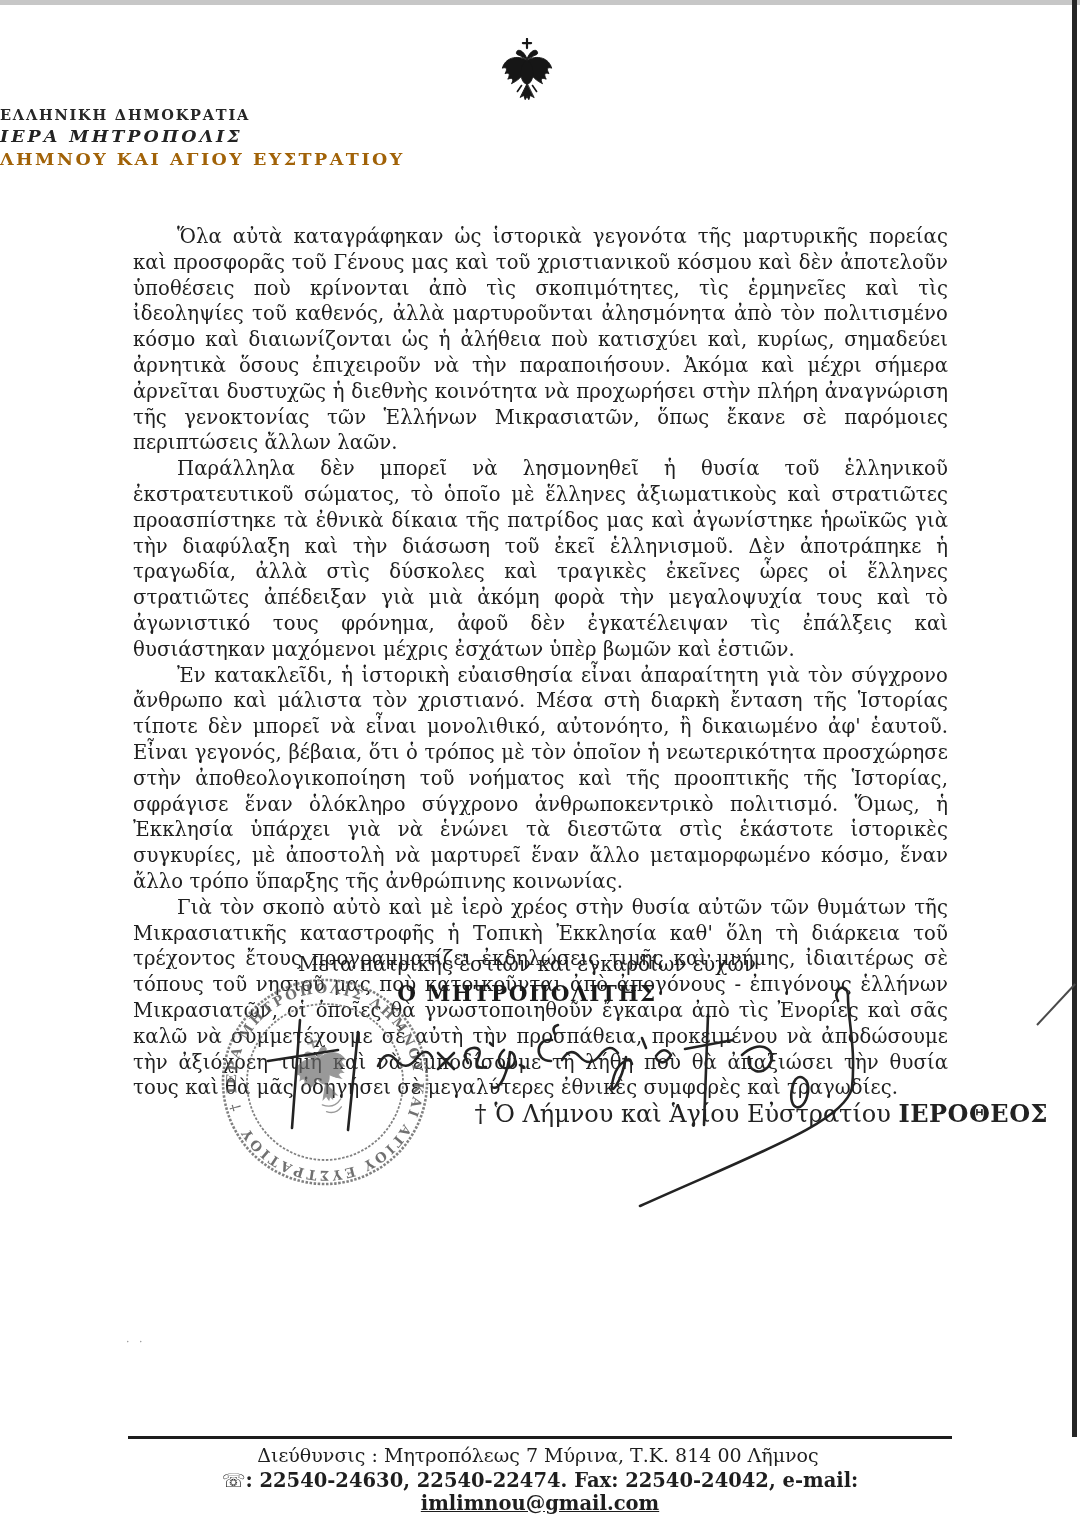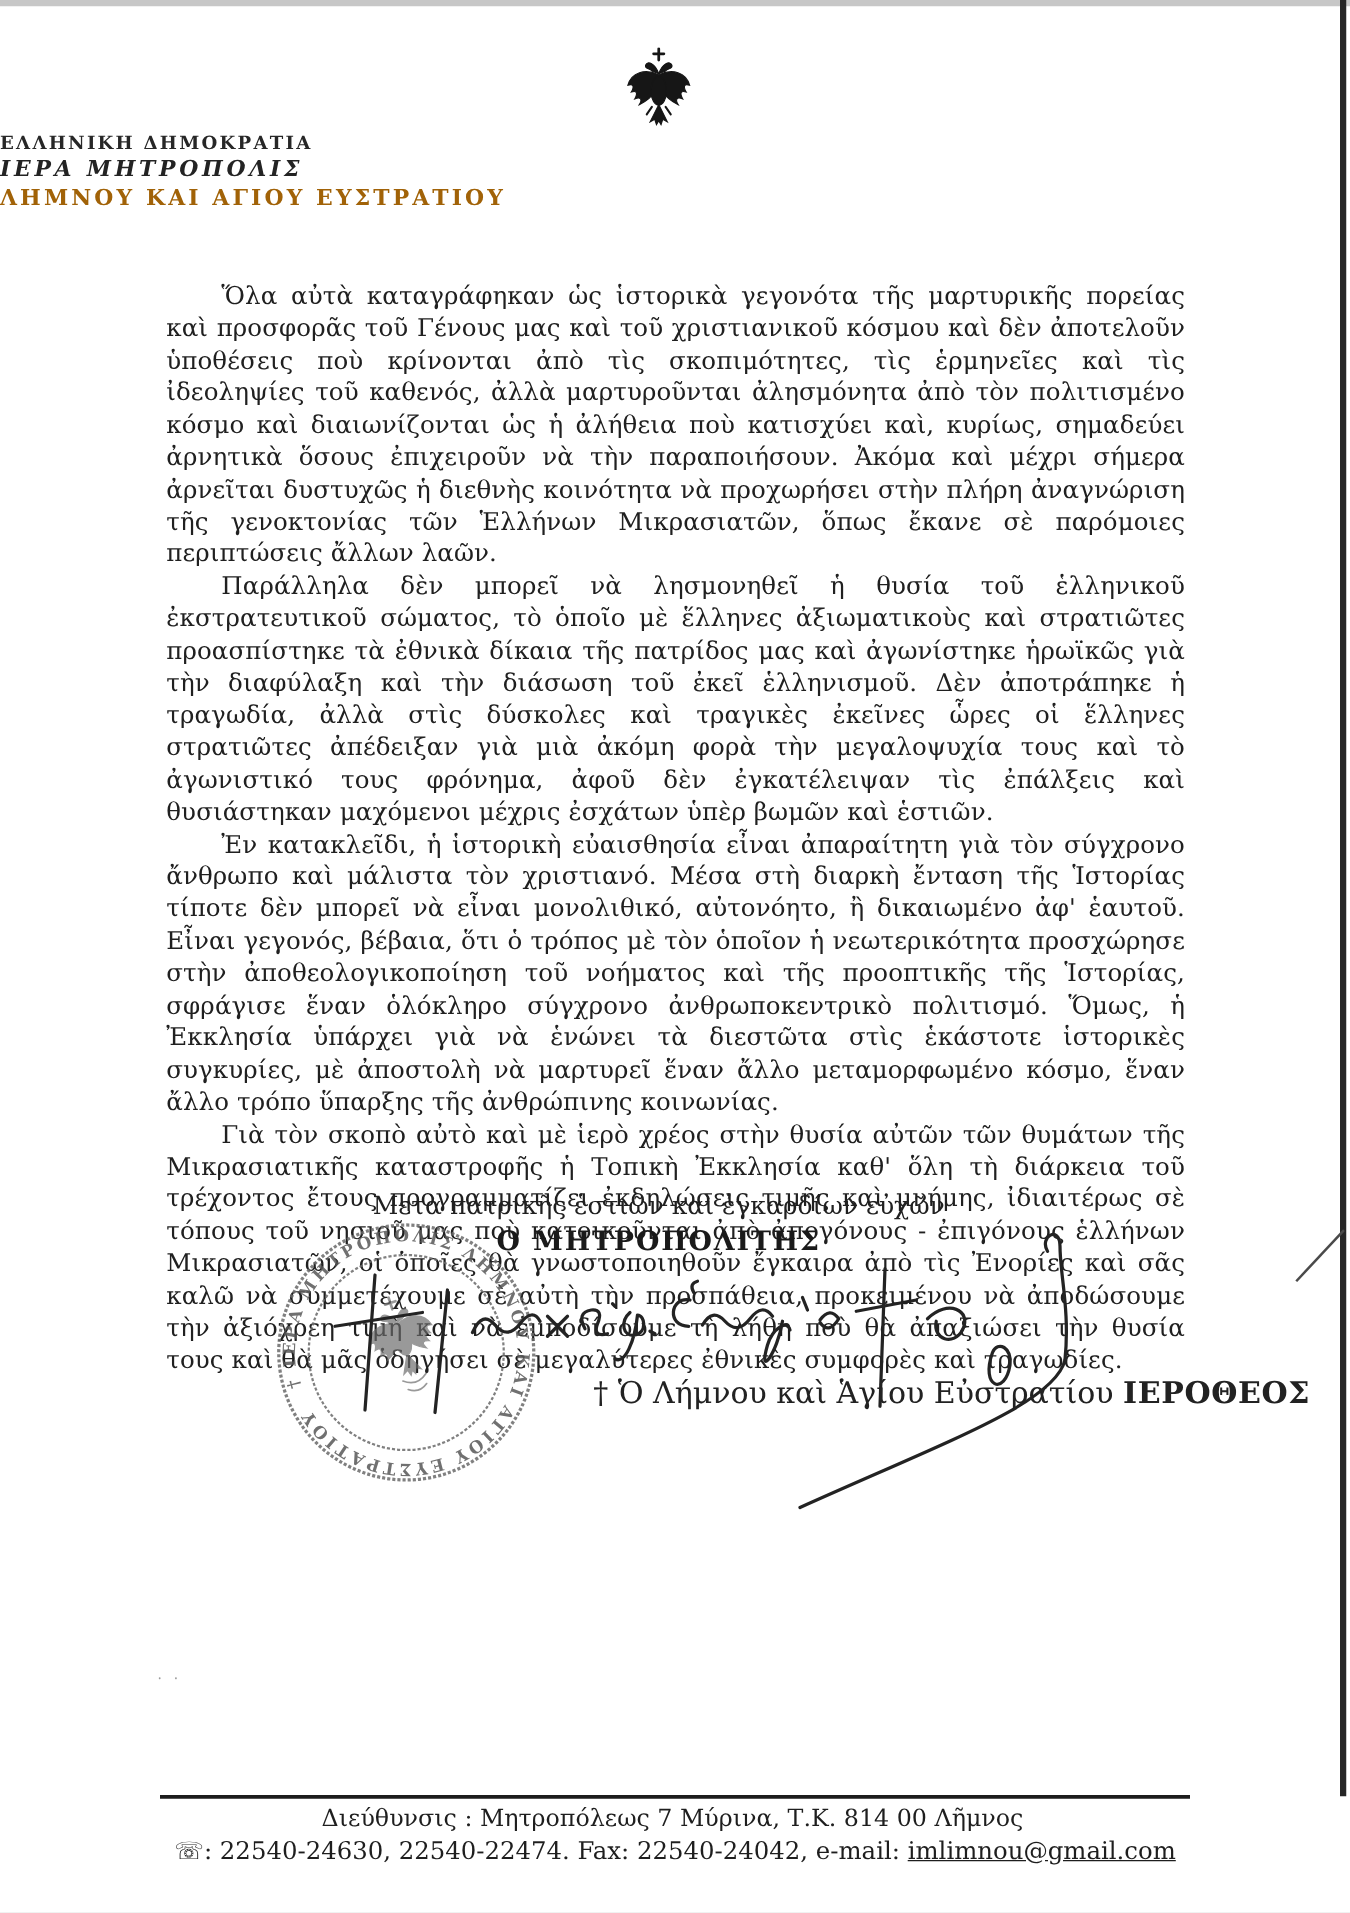--- a/index.html
+++ b/index.html
@@ -34,21 +34,21 @@
     position:absolute;left:0;top:1099px;width:1048px;text-align:right;
     font-size:24px;color:#222;
   }
   .signature-name .hier{font-weight:bold;letter-spacing:0.5px;}
   .sig-overlay{position:absolute;left:180px;top:960px;pointer-events:none;}
   
   .footer-rule{position:absolute;left:128px;top:1436px;width:824px;height:3px;background:#1c1c1c;}
   .footer-address{position:absolute;left:126px;top:1444px;width:824px;text-align:center;
     font-size:19px;color:#1e1e1e;}
   .footer-contacts{position:absolute;left:128px;top:1469px;width:824px;text-align:center;
-    font-size:19.5px;color:#1e1e1e;}
+    font-size:19.5px;color:#1e1e1e;font-weight:bold;}
   .phone-glyph{font-family:"DejaVu Sans",sans-serif;font-size:19px;}
   .email-link{text-decoration:underline;color:#1e1e1e;}
 </style>
 </head>
 <body>
 
 <div class="page">
 
   <div class="top-strip"></div>
   <div class="right-line"></div>

